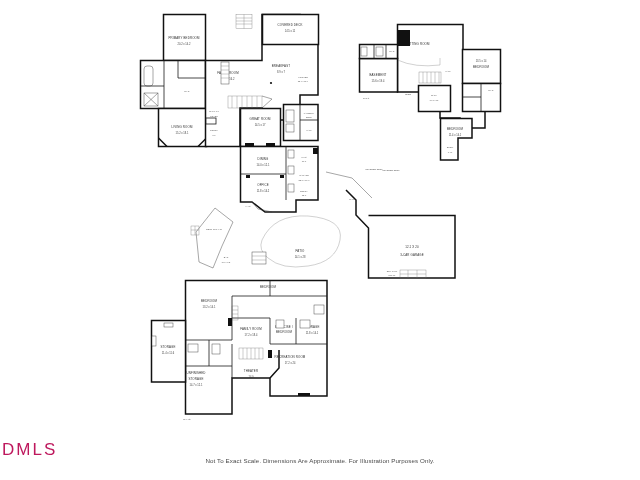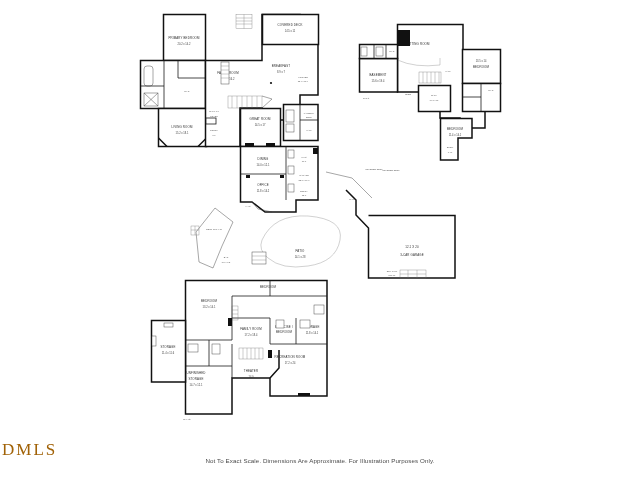--- a/index.html
+++ b/index.html
@@ -24,24 +24,24 @@
     left: 0;
     top: 0;
     width: 640px;
     height: 480px;
     display: block;
   }
   .watermark {
     position: absolute;
     left: 2px;
     top: 440px;
-    font-family: Liberation Serif, serif;
+    font-family: Liberation Sans, sans-serif;
     font-size: 17px;
     letter-spacing: 2px;
-    color: #a16207;
+    color: #be185d;
     user-select: none;
   }
   .disclaimer {
     position: absolute;
     left: 0;
     top: 457px;
     width: 640px;
     text-align: center;
     font-family: "Liberation Sans", sans-serif;
     font-size: 6.2px;

